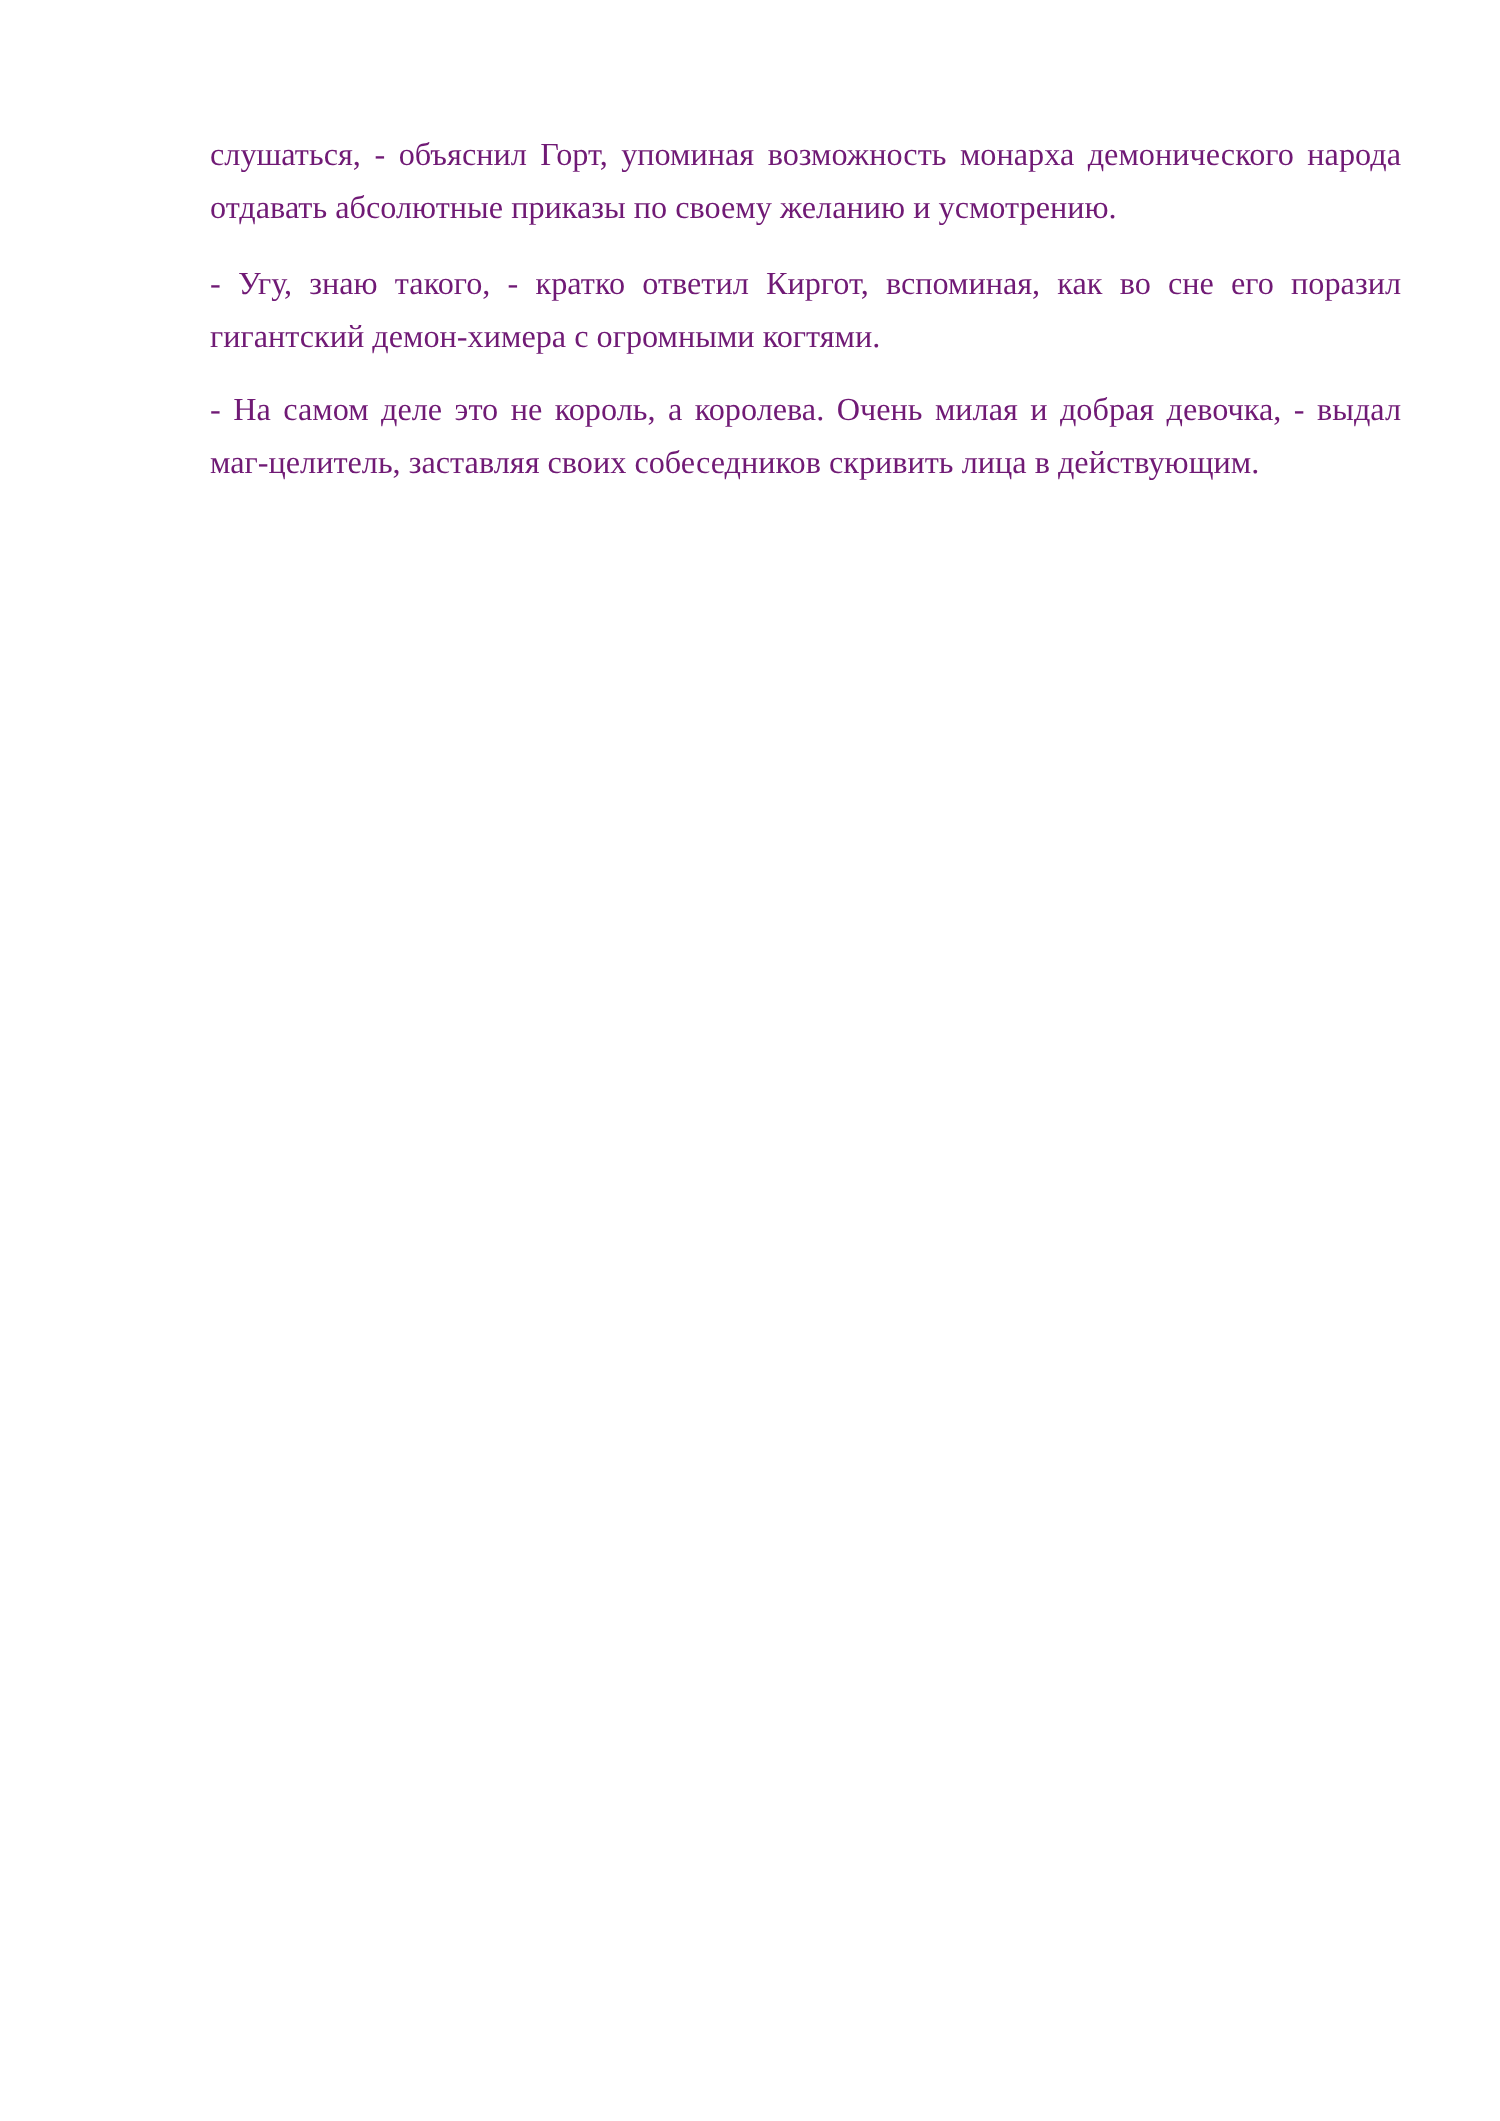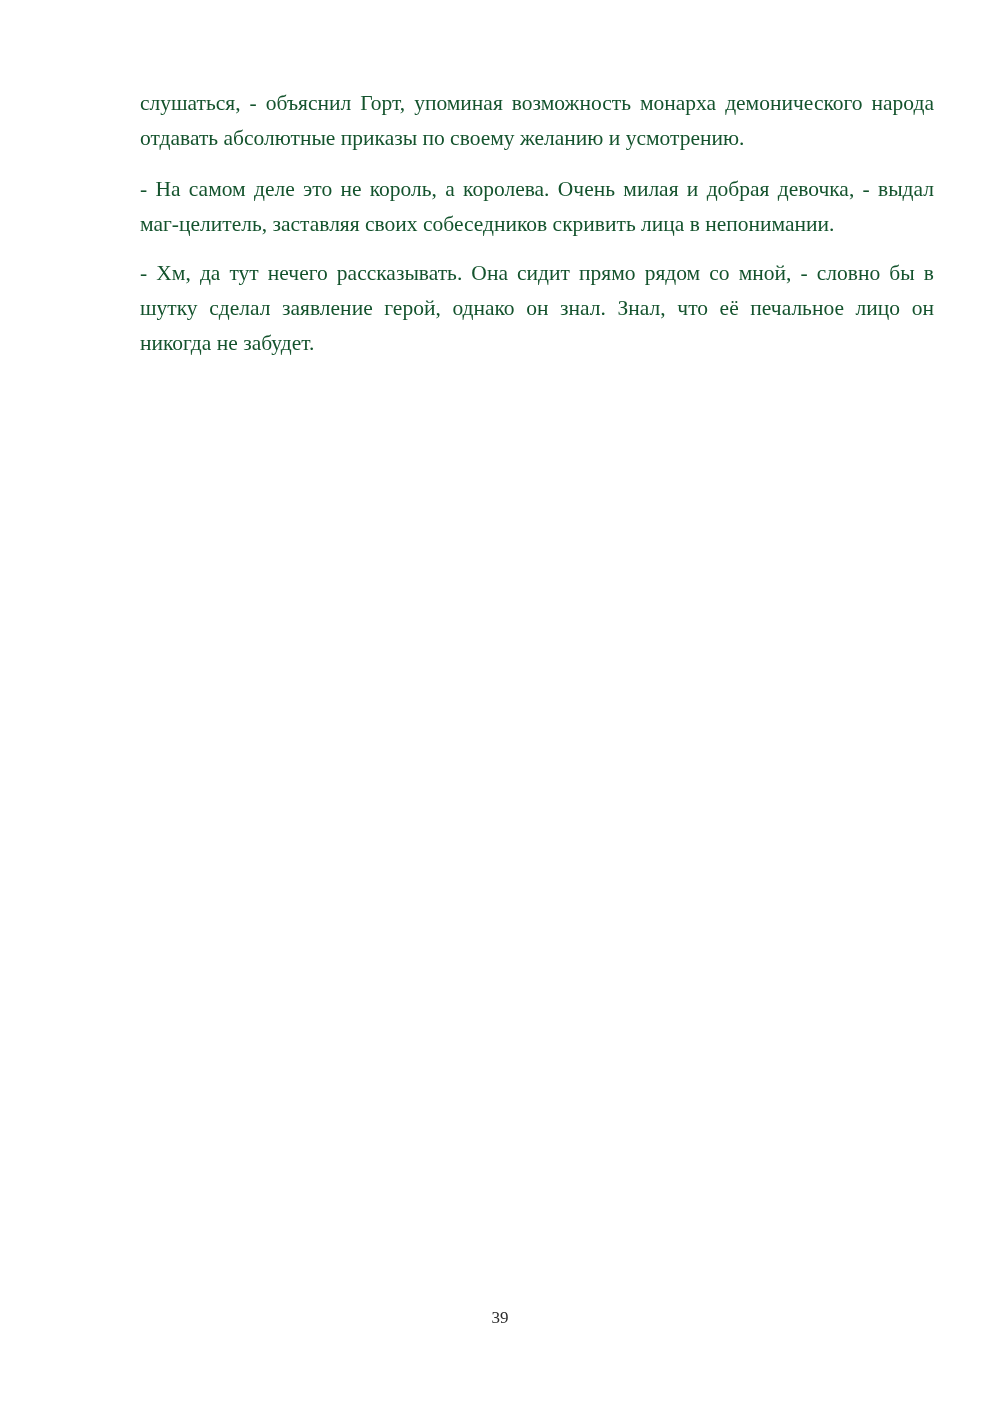--- a/index.html
+++ b/index.html
@@ -28,21 +28,21 @@
     left: 140px;
     top: 86px;
     width: 794px;
   }
   .para {
     font-size: 21.5px;
     line-height: 35px;
     text-align: justify;
     text-justify: inter-word;
     margin: 0 0 14px 0;
-    color: #14532d;
+    color: #701a75;
   }
   .para.first {
     margin-bottom: 16px;
   }
   .footer {
     position: absolute;
     left: 0;
     top: 1308px;
     width: 1000px;
     text-align: center;
@@ -52,19 +52,16 @@
     color: #2b2b2b;
     font-family: "Liberation Serif", "DejaVu Serif", serif;
   }
 </style>
 </head>
 <body>
 
 <div class="page">
   <div class="content">
     <p class="para first">слушаться, - объяснил Горт, упоминая возможность монарха демонического народа отдавать абсолютные приказы по своему желанию и усмотрению.</p>
-    <p class="para">- На самом деле это не король, а королева. Очень милая и добрая девочка, - выдал маг-целитель, заставляя своих собеседников скривить лица в непонимании.</p>
-    <p class="para">- Хм, да тут нечего рассказывать. Она сидит прямо рядом со мной, - словно бы в шутку сделал заявление герой, однако он знал. Знал, что её печальное лицо он никогда не забудет.</p>
-  </div>
-  <div class="footer">
-    <span class="page-number">39</span>
+    <p class="para">- Угу, знаю такого, - кратко ответил Киргот, вспоминая, как во сне его поразил гигантский демон-химера с огромными когтями.</p>
+    <p class="para">- На самом деле это не король, а королева. Очень милая и добрая девочка, - выдал маг-целитель, заставляя своих собеседников скривить лица в действующим.</p>
   </div>
 </div>
 
 </body></html>

